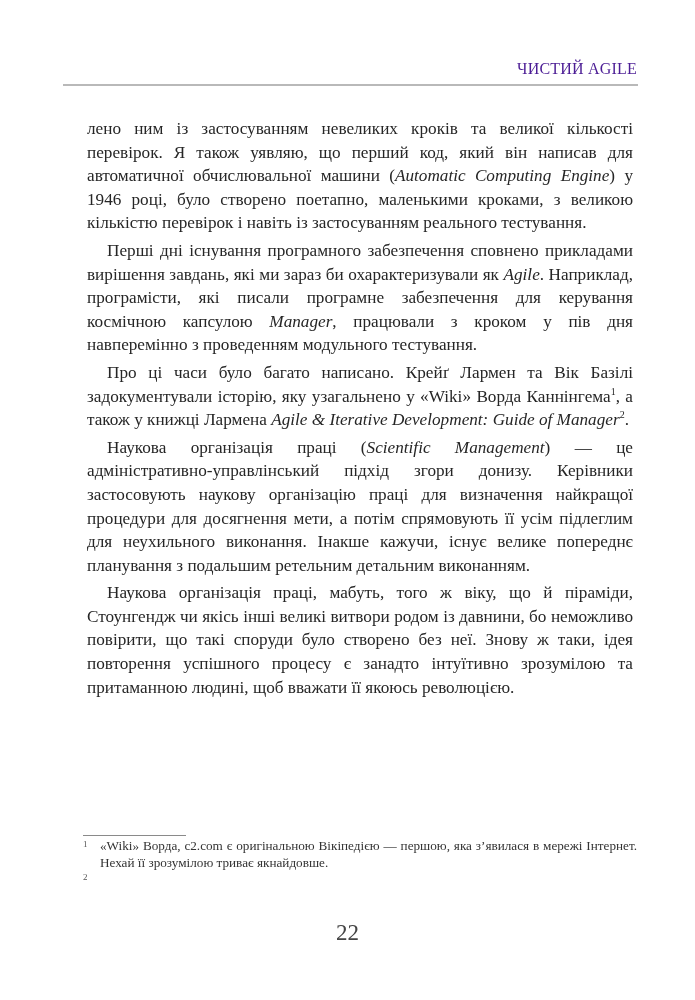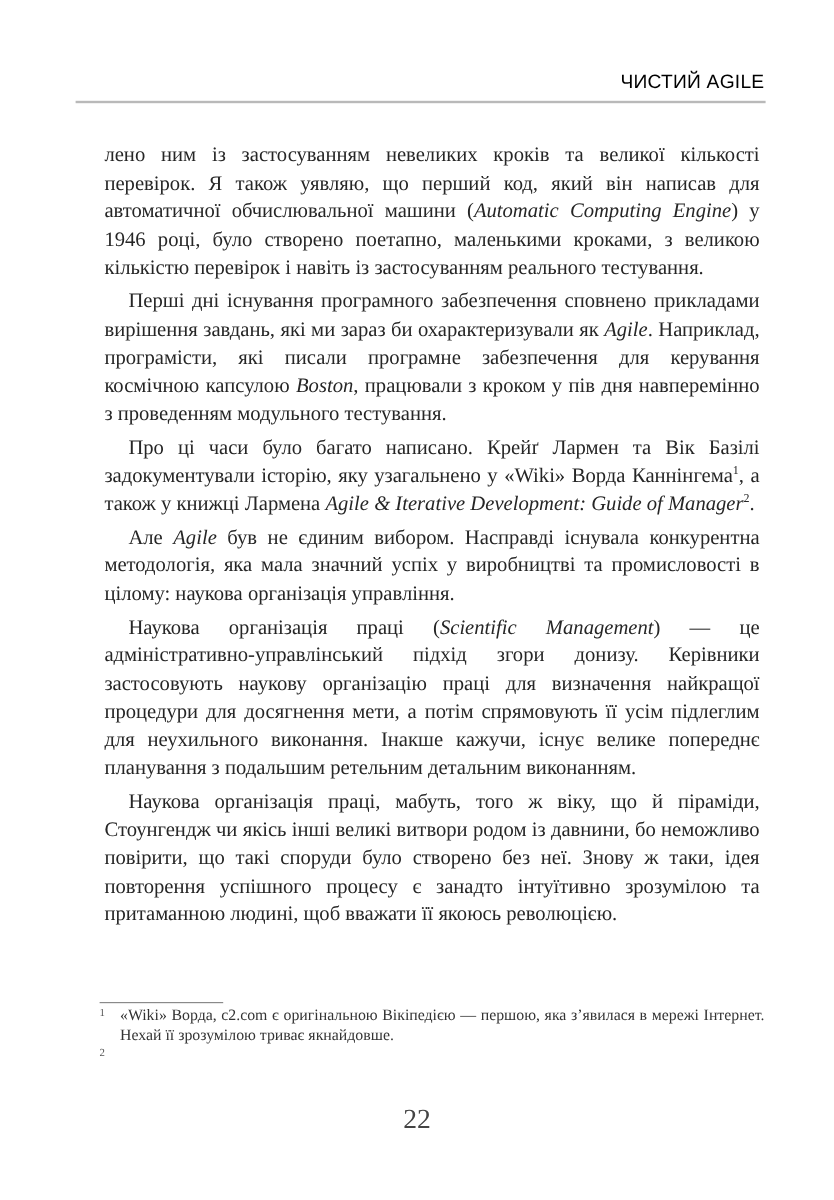--- a/index.html
+++ b/index.html
@@ -2,22 +2,22 @@
 <html><head>
   <meta charset="utf-8">
   <style>
     html, body { margin: 0; padding: 0; }
     body {
       width: 695px; height: 1000px; background: #ffffff; position: relative; overflow: hidden;
       font-family: "Liberation Serif", "DejaVu Serif", serif; color: #262626;
     }
     .running-head {
       position: absolute; right: 58px; top: 60px;
-      font-family: Liberation Sans, sans-serif;
-      font-size: 16px; letter-spacing: 0.2px; color: #000000;
+      font-family: Liberation Serif, serif;
+      font-size: 16px; letter-spacing: 0.2px; color: #4c1d95;
     }
     .head-rule {
       position: absolute; left: 63px; width: 575px; top: 84px; height: 2px; background: #b9b9b9;
     }
     .body-text {
       position: absolute; left: 83px; top: 113px; width: 554px;
       font-size: 17.2px; line-height: 23.6px; text-align: justify;
     }
     .body-text p { margin: 4px; text-indent: 20px; }
     .body-text p.first { text-indent: 0; }
@@ -37,23 +37,22 @@
     }
   </style>
 </head>
 <body>
 
 <div class="running-head">ЧИСТИЙ AGILE</div>
 <div class="head-rule"></div>
 
 <div class="body-text">
   <p class="first"><span>лено ним із застосуванням невеликих кроків та великої кількості перевірок. Я також уявляю, що перший код, який він написав для автоматичної обчислювальної машини (</span><em>Automatic Computing Engine</em><span>) у 1946 році, було створено поетапно, маленькими кроками, з великою кількістю перевірок і навіть із застосуванням реального тестування.</span></p>
-  <p><span>Перші дні існування програмного забезпечення сповнено прикладами вирішення завдань, які ми зараз би охарактеризували як </span><em>Agile</em><span>. Наприклад, програмісти, які писали програмне забезпечення для керування космічною капсулою </span><em>Boston</em><span>, працювали з кроком у пів дня навперемінно з проведенням модульного тестування.</span></p>
+  <p><span>Перші дні існування програмного забезпечення сповнено прикладами вирішення завдань, які ми зараз би охарактеризували як </span><em>Agile</em><span>. Наприклад, програмісти, які писали програмне забезпечення для керування космічною капсулою </span><em>Manager</em><span>, працювали з кроком у пів дня навперемінно з проведенням модульного тестування.</span></p>
   <p><span>Про ці часи було багато написано. Крейґ Лармен та Вік Базілі задокументували історію, яку узагальнено у «Wiki» Ворда Каннінгема</span><sup>1</sup><span>, а також у книжці Лармена </span><em>Agile &amp; Iterative Development: Guide of Manager</em><sup>2</sup><span>.</span></p>
-  <p><span>Але </span><em>Agile</em><span> був не єдиним вибором. Насправді існувала конкурентна методологія, яка мала значний успіх у виробництві та промисловості в цілому: наукова організація управління.</span></p>
   <p><span>Наукова організація праці (</span><em>Scientific Management</em><span>) — це адміністративно-управлінський підхід згори донизу. Керівники застосовують наукову організацію праці для визначення найкращої процедури для досягнення мети, а потім спрямовують її усім підлеглим для неухильного виконання. Інакше кажучи, існує велике попереднє планування з подальшим ретельним детальним виконанням.</span></p>
   <p><span>Наукова організація праці, мабуть, того ж віку, що й піраміди, Стоунгендж чи якісь інші великі витвори родом із давнини, бо неможливо повірити, що такі споруди було створено без неї. Знову ж таки, ідея повторення успішного процесу є занадто інтуїтивно зрозумілою та притаманною людині, щоб вважати її якоюсь революцією.</span></p>
 </div>
 
 <div class="fn-rule"></div>
 
 <div class="footnotes">
   <p class="footnote">
     <span class="fn-mark">1</span>
     <span class="fn-text"><span>«Wiki» Ворда, c2.com є оригінальною Вікіпедією — першою, яка з’явилася в мережі Інтернет. Нехай її зрозумілою триває якнайдовше.</span></span>

